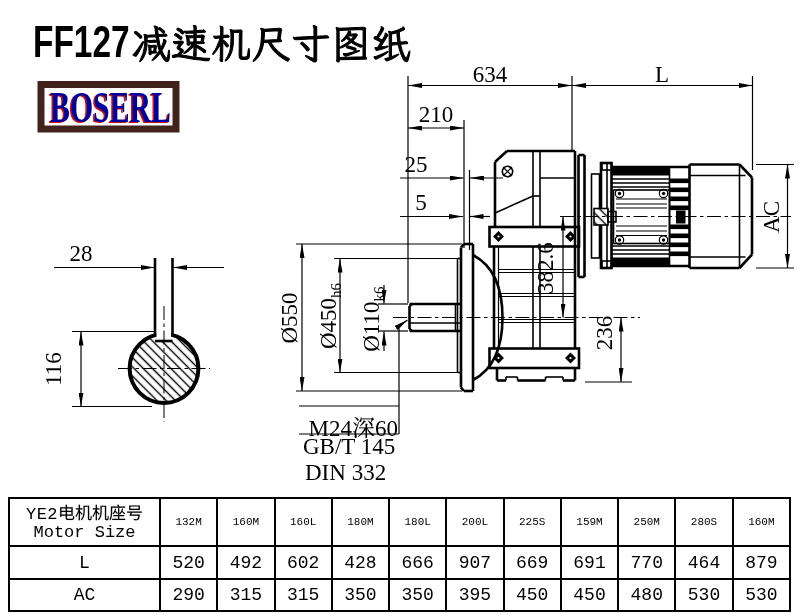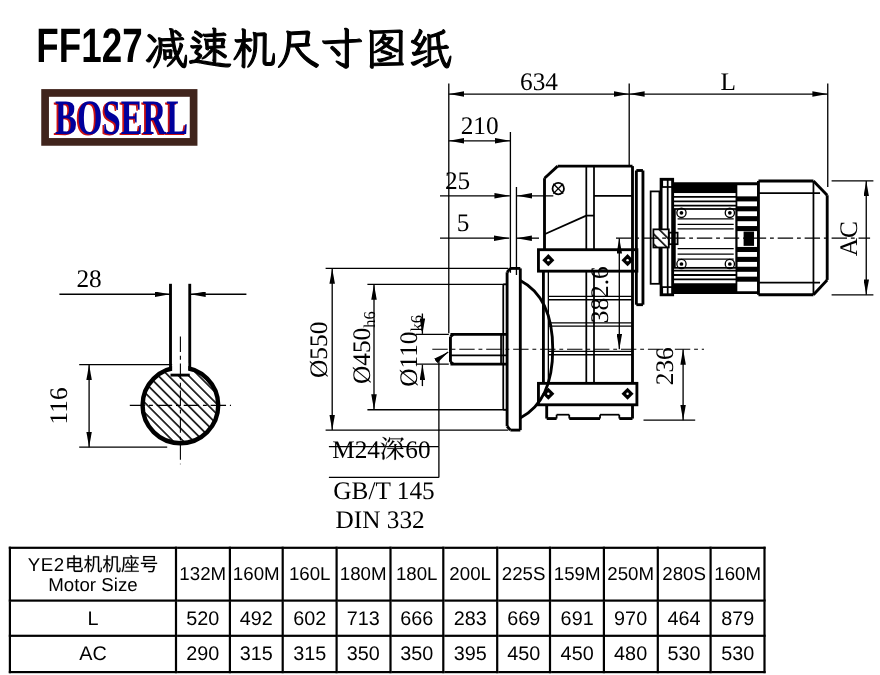--- a/index.html
+++ b/index.html
@@ -12,30 +12,30 @@
   .dim    { stroke:#000; stroke-width:1.2; fill:none; }
   .center { stroke:#000; stroke-width:1; fill:none; stroke-dasharray:14 3.5 3.5 3.5; }
   .cjk { height:1em; width:1em; fill:currentColor; vertical-align:-0.12em; }
   .cjk use { stroke:currentColor; stroke-width:6; }
   #title { position:absolute; left:33px; top:23px; height:42px; }
   #title-prefix { position:absolute; left:0; top:-6px; font-family:"Liberation Sans",sans-serif;
                   font-weight:bold; font-size:44px; transform:scaleX(0.76); transform-origin:left top; }
   #title-cjk { position:absolute; left:98px; top:0px; display:flex; }
   #title-cjk svg { width:40px; height:40px; fill:#000; }
   #title-cjk svg use { stroke:#000; stroke-width:26; }
-  #callout-thread { position:absolute; left:302px; top:396px; width:96px; height:25px;
-                    font-family:"Liberation Serif", serif; font-size:23px; text-align:left;
+  #callout-thread { position:absolute; left:302px; top:416px; width:96px; height:25px;
+                    font-family:"Liberation Serif", serif; font-size:23px; text-align:right;
                     white-space:nowrap; line-height:25px; }
-  #size-table { position:absolute; left:8px; top:497px; width:688px; height:115px;
+  #size-table { position:absolute; left:8px; top:497px; width:783px; height:115px;
                 border-collapse:collapse; table-layout:fixed;
-                font-family:Liberation Sans, sans-serif; font-size:18px; }
+                font-family:Liberation Mono, monospace; font-size:18px; }
   #size-table td { border:2px solid #000; text-align:center; vertical-align:middle; padding:0; }
   #size-table .hdr-cn { font-size:17px; line-height:19px; letter-spacing:0.5px; }
   #size-table .hdr-en { font-size:17px; line-height:17px;text-align:center; }
-  #size-table td.col-hdr { font-size:17px; }
+  #size-table td.col-hdr { font-size:11px; }
 </style>
 </head>
 <body>
 
 <div class="page">
 
   <svg width="0" height="0" style="position:absolute" aria-hidden="true">
     <defs>
 <path id="gt51cf" d="M952 -204Q940 -204 935 -168Q925 -83 913 -36Q901 10 895 10Q889 10 852 -38Q816 -87 772 -190Q804 -243 841 -326Q878 -408 878 -428Q878 -447 838 -469Q823 -476 818 -476Q812 -476 812 -470V-466Q814 -462 814 -456V-440Q814 -430 798 -378Q782 -325 747 -257Q717 -335 693 -496Q688 -529 686 -540L876 -551Q903 -553 903 -565Q903 -579 875 -598Q864 -606 858 -606Q852 -606 842 -602Q832 -599 824 -598Q816 -598 806 -597L680 -589Q670 -654 661 -772Q659 -791 631 -798Q603 -806 589 -806Q575 -806 575 -800Q575 -795 584 -787Q592 -779 596 -768Q599 -758 602 -732Q605 -706 610 -666Q614 -625 619 -585L405 -572Q353 -598 338 -598Q324 -598 324 -590Q324 -586 326 -581L332 -567Q342 -540 342 -473V-404Q342 -357 335 -283Q321 -120 225 56Q217 71 217 80Q217 89 223 89Q229 89 250 68Q271 47 298 6Q324 -34 348 -92Q373 -151 388 -229Q404 -307 404 -479V-524L626 -537Q642 -436 659 -354Q676 -272 708 -190Q641 -80 541 27Q526 43 526 50Q526 58 532 58Q539 58 570 36Q600 14 644 -28Q687 -71 732 -132Q767 -52 797 -8Q859 83 905 83Q923 83 936 68Q950 53 954 20Q966 -72 966 -138Q966 -204 952 -204ZM787 -641Q803 -624 813 -624Q823 -624 834 -639Q844 -654 844 -659Q844 -671 786 -720Q727 -768 714 -768Q702 -768 694 -757Q686 -746 686 -738Q686 -731 695 -724Q743 -688 787 -641ZM446 -442 424 -445Q418 -445 418 -441Q418 -437 424 -421Q435 -393 459 -393L472 -394L614 -401Q635 -403 635 -415Q635 -427 620 -440Q605 -454 598 -454Q591 -454 583 -450Q575 -446 563 -446L466 -443ZM591 -325 498 -319Q456 -331 444 -331Q431 -331 431 -326Q431 -321 437 -311Q443 -301 444 -277L450 -166V-155L447 -122Q447 -110 462 -100Q478 -89 488 -89Q504 -89 504 -106V-109L503 -126L612 -132Q623 -133 630 -135Q638 -137 638 -146Q638 -154 621 -178L632 -282Q633 -287 635 -291Q637 -295 637 -301Q637 -307 626 -316Q615 -326 603 -326ZM577 -280 571 -174 501 -171 497 -275ZM274 -536Q274 -545 222 -593Q171 -641 146 -658Q121 -675 115 -675Q109 -675 97 -664Q85 -652 85 -644Q85 -637 88 -632Q92 -628 126 -599Q160 -570 194 -532Q227 -494 234 -494Q242 -494 250 -501Q274 -520 274 -536ZM111 -48H115Q127 -48 136 -58Q144 -69 179 -124Q214 -180 264 -280Q313 -380 313 -397Q313 -414 306 -414Q293 -414 274 -384Q174 -224 96 -126Q80 -106 64 -98Q49 -91 49 -84Q49 -82 62 -68Q75 -54 111 -48Z"></path>
 <path id="gt901f" d="M899 64H910Q928 63 936 57Q945 51 961 25Q969 12 969 8Q969 0 953 0H945Q937 1 928 1Q918 1 907 1Q860 1 797 -4Q734 -10 664 -19Q593 -28 523 -39Q453 -50 392 -60Q331 -71 287 -80Q257 -86 226 -89Q272 -128 290 -148Q309 -168 309 -187Q309 -198 304 -205Q300 -212 282 -224Q263 -237 220 -264Q214 -269 214 -271Q214 -273 216 -275Q233 -297 251 -319Q269 -341 294 -369Q299 -374 304 -380Q310 -387 310 -394Q310 -407 296 -418Q282 -428 271 -428Q269 -428 266 -428Q264 -427 261 -427L124 -415Q119 -414 114 -414Q108 -414 103 -414Q86 -414 71 -417Q70 -417 68 -418Q67 -418 66 -418Q59 -418 59 -411L62 -398Q66 -386 78 -374Q89 -361 111 -361Q117 -361 124 -362Q130 -362 139 -363L224 -371Q208 -352 194 -335Q181 -318 170 -303Q152 -278 152 -261Q152 -241 179 -225Q212 -207 238 -189Q242 -185 242 -182Q242 -181 240 -177Q223 -157 200 -136Q178 -114 149 -90Q94 -86 70 -80Q45 -75 40 -68Q34 -62 34 -55L35 -45Q36 -35 41 -25Q46 -15 58 -15Q61 -15 66 -16Q70 -18 76 -19Q106 -28 132 -32Q158 -36 180 -36Q207 -36 231 -32Q255 -29 278 -24Q322 -16 386 -4Q450 7 524 19Q598 31 670 41Q742 51 802 58Q863 64 899 64ZM573 -517 572 -408 459 -404 450 -510ZM767 -527 752 -416 629 -411 630 -520ZM241 -469Q251 -469 258 -478Q266 -488 270 -499Q275 -510 275 -512Q275 -517 272 -522Q269 -527 256 -537Q244 -547 216 -565Q188 -583 138 -612Q127 -619 119 -619Q109 -619 97 -604Q88 -594 88 -586Q88 -576 106 -565Q133 -548 160 -528Q188 -507 219 -481Q226 -476 231 -472Q236 -469 241 -469ZM288 -603Q294 -603 303 -610Q312 -618 318 -628Q325 -637 325 -644Q325 -651 312 -664Q298 -678 278 -694Q258 -709 236 -723Q215 -737 198 -746Q181 -755 175 -755Q164 -755 154 -742Q144 -729 144 -724Q144 -716 160 -705Q189 -686 216 -664Q243 -641 269 -615Q281 -603 288 -603ZM629 -363 812 -371Q820 -372 828 -374Q835 -375 835 -381Q835 -386 829 -394Q823 -402 808 -415L828 -524Q829 -529 834 -534Q838 -539 838 -545Q838 -553 823 -566Q808 -579 792 -579H785L630 -570V-636L843 -649Q850 -650 855 -654Q860 -657 860 -663Q860 -673 849 -684Q838 -694 825 -701Q812 -708 806 -708Q802 -708 800 -707Q790 -703 780 -701Q769 -699 755 -698L630 -690V-792Q630 -806 616 -812Q601 -817 586 -818Q572 -819 571 -819Q556 -819 556 -811Q556 -807 562 -799Q570 -789 572 -779Q574 -769 574 -758V-687L402 -676H391Q370 -676 353 -680Q350 -681 346 -681Q340 -681 340 -675Q340 -671 341 -668Q346 -655 358 -638Q370 -621 395 -621Q402 -621 410 -622Q419 -622 429 -623L573 -632V-567L444 -560Q421 -566 406 -568Q391 -571 383 -571Q371 -571 371 -565Q371 -559 381 -544Q385 -538 388 -528Q391 -517 392 -506L403 -403Q403 -399 404 -396Q404 -392 404 -388Q404 -382 404 -376Q403 -370 402 -363V-357Q402 -344 412 -336Q421 -328 432 -325Q444 -322 448 -322Q458 -322 462 -328Q465 -334 465 -342V-346L464 -355L539 -358Q493 -296 442 -243Q391 -190 341 -151Q317 -133 317 -122Q317 -116 326 -116Q338 -116 363 -130Q388 -144 419 -167Q450 -190 480 -218Q511 -245 536 -273Q561 -301 574 -324L573 -307Q572 -290 572 -276Q572 -255 572 -230Q572 -205 572 -188L571 -170Q571 -152 570 -132Q568 -111 564 -88Q564 -86 564 -84Q563 -82 563 -80Q563 -68 573 -58Q583 -48 595 -42Q607 -37 612 -37Q621 -37 625 -45Q629 -53 629 -66V-278Q680 -247 726 -216Q771 -185 817 -149Q831 -138 839 -138Q847 -138 854 -146Q862 -154 866 -164Q871 -174 871 -179Q871 -190 850 -204Q819 -226 786 -247Q753 -268 724 -286Q695 -303 675 -314Q655 -324 650 -324Q639 -324 629 -307Z"></path>
@@ -324,26 +324,26 @@
           <td class="col-hdr">159M</td>
           <td class="col-hdr">250M</td>
           <td class="col-hdr">280S</td>
           <td class="col-hdr">160M</td>
         </tr>
         <tr>
           <td style="height: 24px;">L</td>
           <td>520</td>
           <td>492</td>
           <td>602</td>
-          <td>713</td>
+          <td>428</td>
           <td>666</td>
-          <td>283</td>
+          <td>907</td>
           <td>669</td>
           <td>691</td>
-          <td>970</td>
+          <td>770</td>
           <td>464</td>
           <td>879</td>
         </tr>
         <tr>
           <td style="height: 24px;">AC</td>
           <td>290</td>
           <td>315</td>
           <td>315</td>
           <td>350</td>
           <td>350</td>

